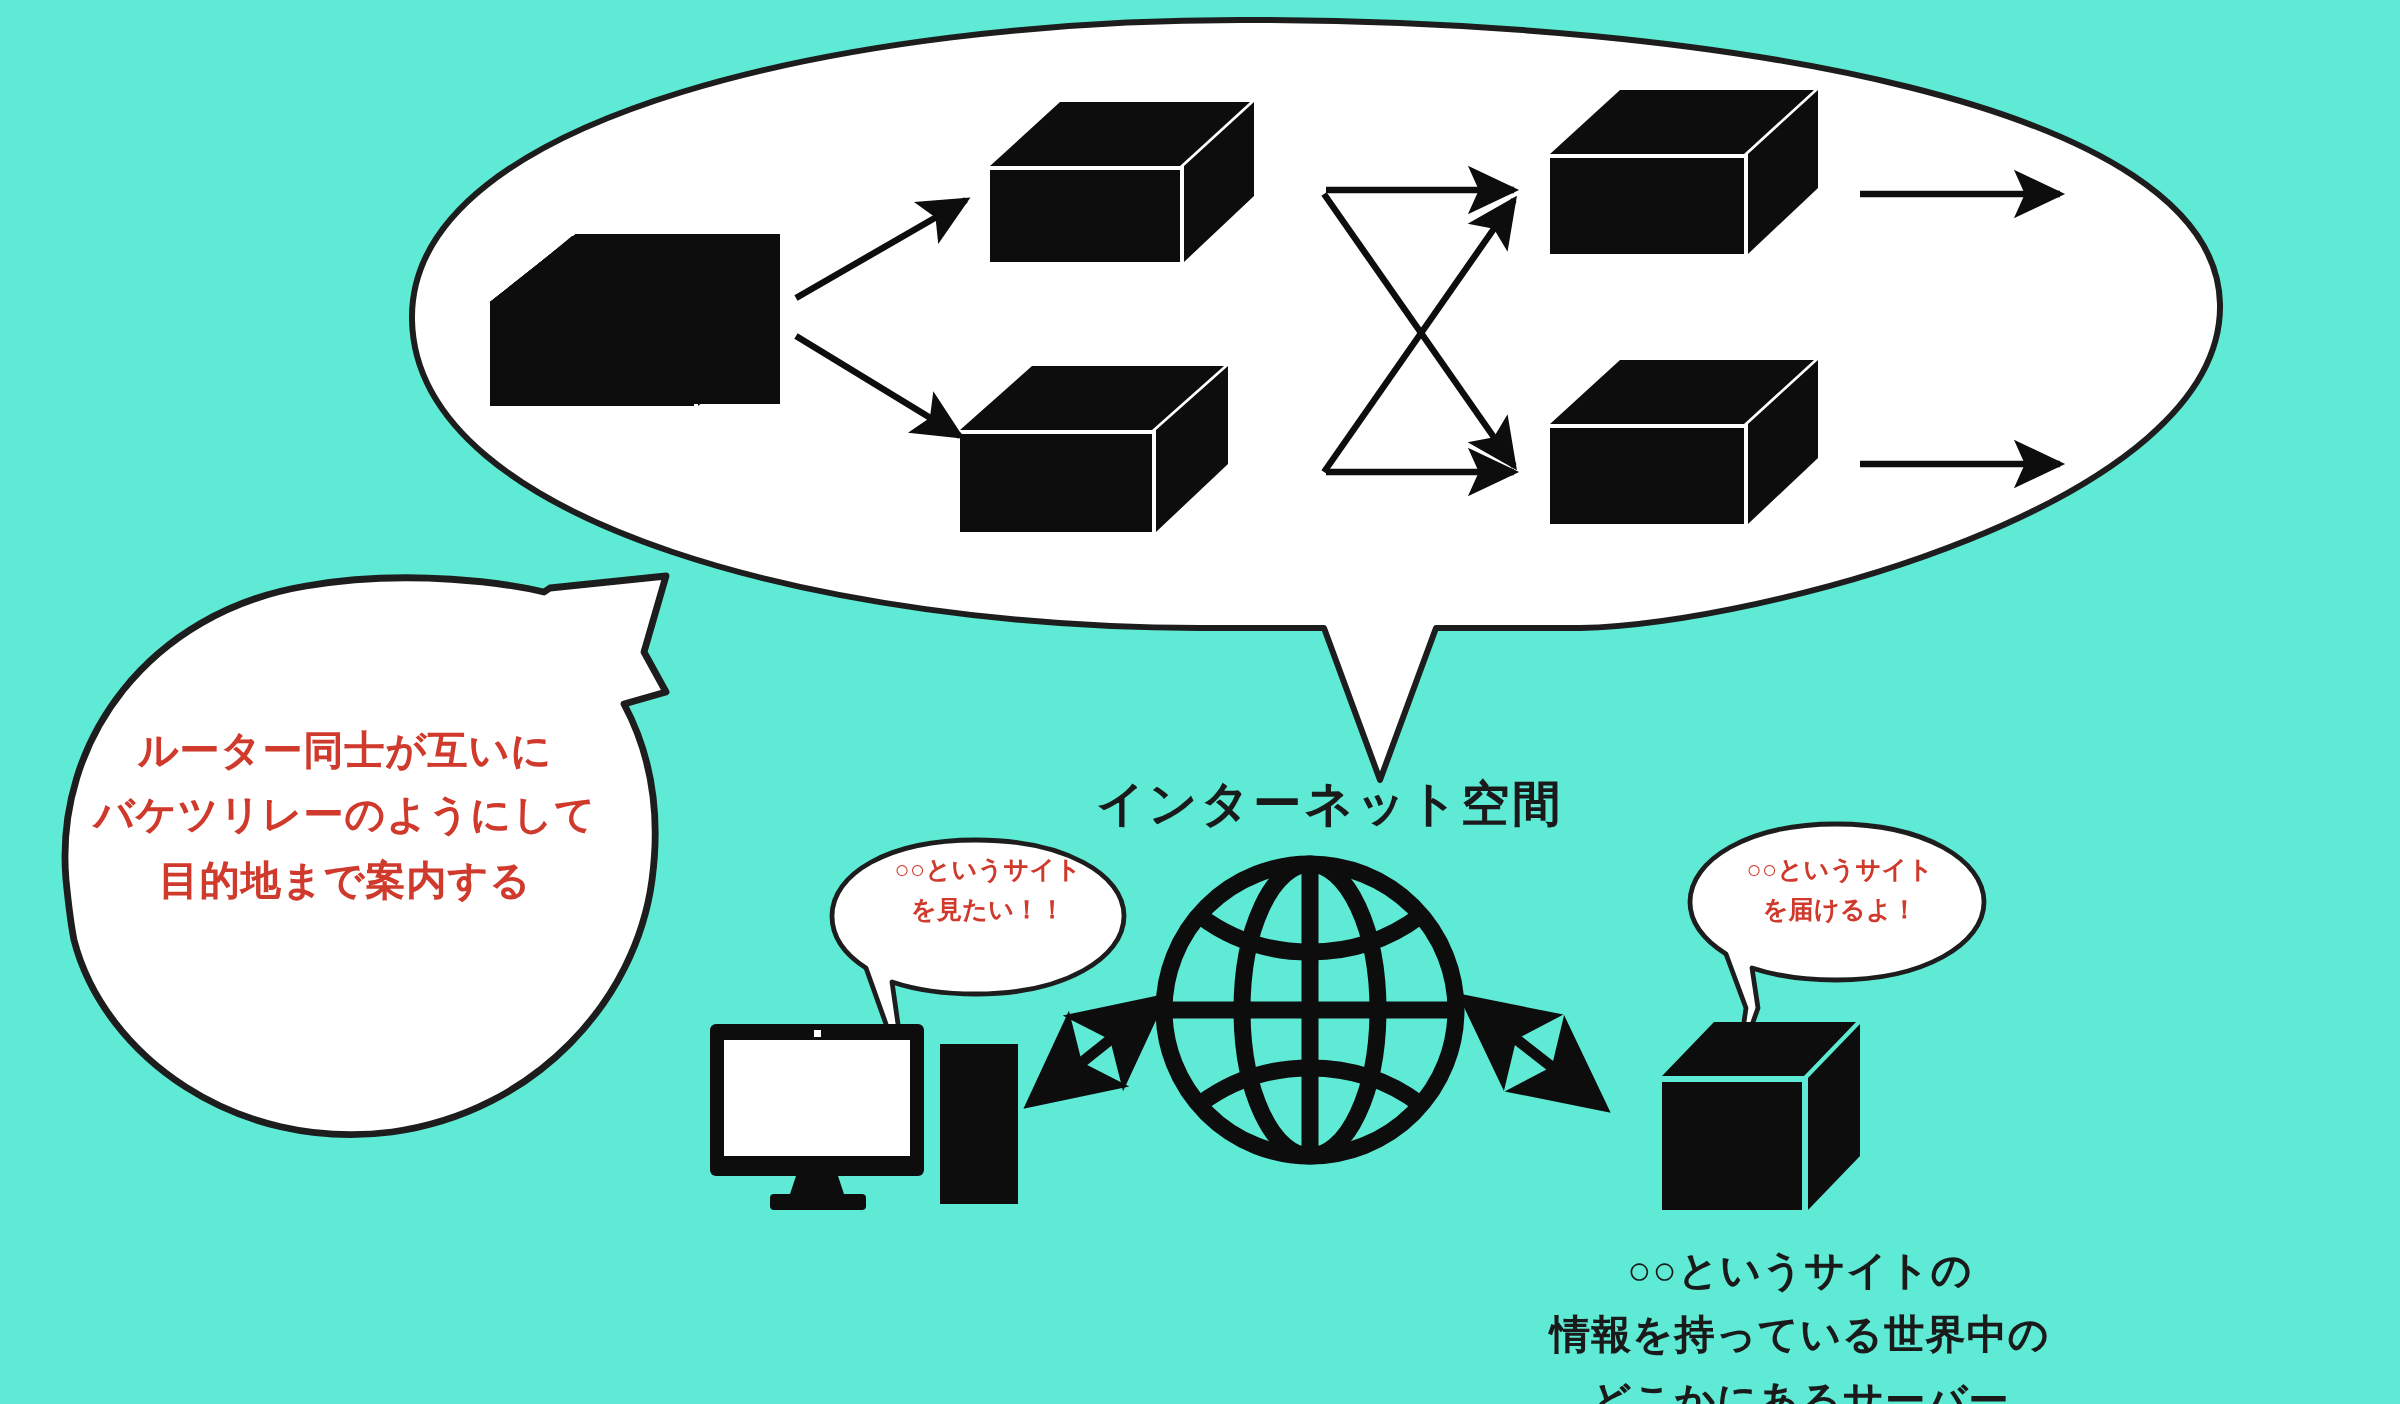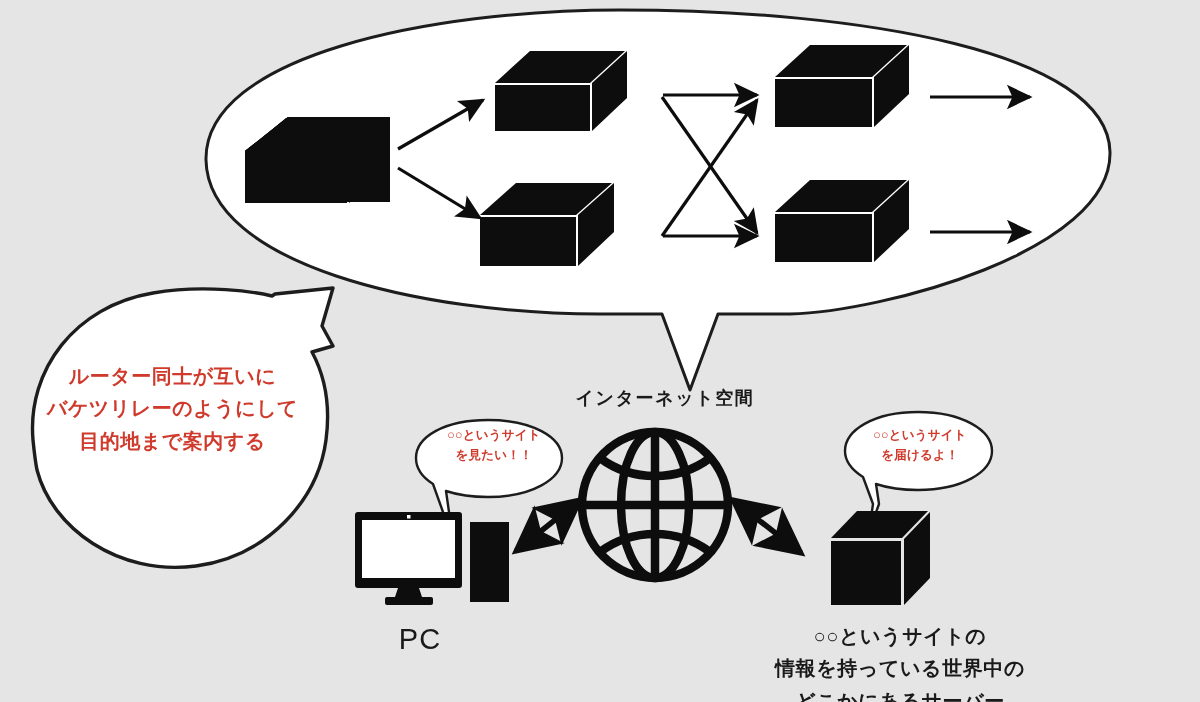--- a/index.html
+++ b/index.html
@@ -11,21 +11,21 @@
   body {
     width: 1200px;
     height: 702px;
     font-family: "Liberation Sans", "DejaVu Sans", sans-serif;
     overflow: hidden;
   }
   #stage {
     position: relative;
     width: 1200px;
     height: 702px;
-    background: #e5e5e5;
+    background: #5eead4;
   }
   #canvas {
     position: absolute;
     left: 0;
     top: 0;
     width: 1200px;
     height: 702px;
   }
   .txt {
     position: absolute;
@@ -61,21 +61,21 @@
     width: 110px;
     font-size: 12.5px;
     font-weight: bold;
     line-height: 1.6;
     letter-spacing: 0.2px;
   }
   .label-internet {
     left: 505px;
     top: 386px;
     width: 320px;
-    font-size: 18px;
+    font-size: 24px;
     font-weight: bold;
     letter-spacing: 1.6px;
   }
   .label-pc {
     left: 330px;
     top: 619px;
     width: 180px;
     font-size: 29px;
     font-weight: normal;
     letter-spacing: 1px;
@@ -256,19 +256,18 @@
 目的地まで案内する</div>
 
   <div class="txt red bubble-small-left">○○というサイト
 を見たい！！</div>
 
   <div class="txt red bubble-small-right">○○というサイト
 を届けるよ！</div>
 
   <div class="txt label-internet">インターネット空間</div>
 
-  <div class="txt label-pc">PC</div>
 
   <div class="txt label-server">○○というサイトの
 情報を持っている世界中の
 どこかにあるサーバー</div>
 
 </div>
 
 </body></html>

